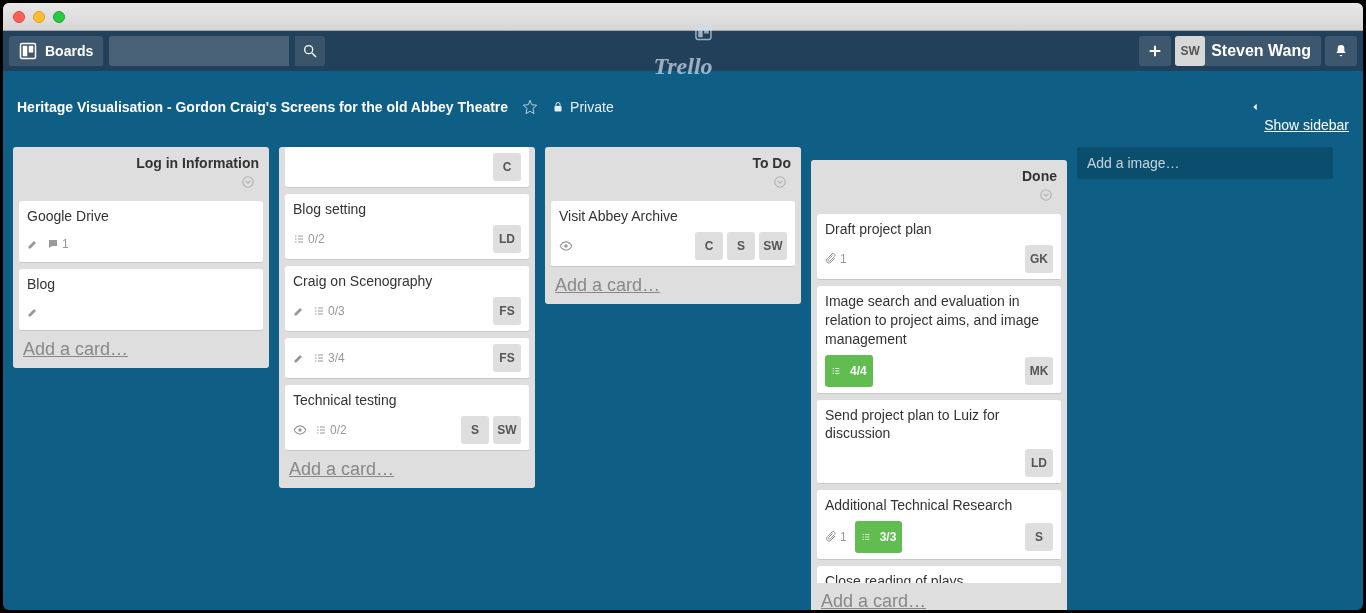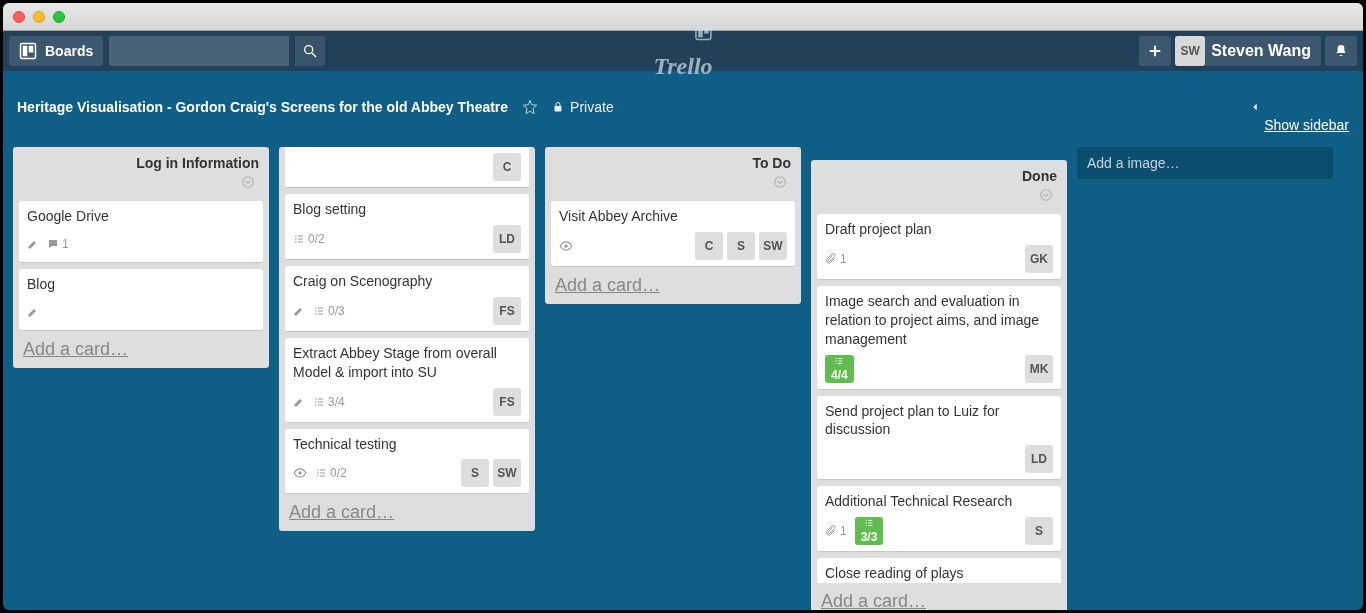--- a/index.html
+++ b/index.html
@@ -40,21 +40,21 @@
 .list { width: 256px; flex-shrink: 0; background: #dedede; border-radius: 3px; display: flex; flex-direction: column; max-height: 470px; }
 .list-header { padding: 8px 10px; display: flex; align-items: flex-end; justify-content: space-between; flex-direction: column; }
 .list-title { font-size: 14px; font-weight: 700; color: #333; }
 .list-menu-btn { width: 22px; height: 22px; display: flex; align-items: center; justify-content: center; cursor: pointer; opacity: 0.5; }
 .cards { padding: 0 6px; display: flex; flex-direction: column; gap: 6px; overflow-y: auto; }
 .card { background: #fff; border-radius: 3px; border-bottom: 1px solid #c7c7c7; padding: 6px 8px 6px; display: flex; flex-direction: column; gap: 6px; cursor: pointer; font-size: 14px; color: #333; }
 .card-title { line-height: 1.35; }
 .card-row { display: flex; align-items: center; justify-content: space-between; gap: 6px; min-height: 24px; }
 .badges { display: flex; align-items: center; gap: 8px; color: #999; font-size: 12px; }
 .badges .b { display: flex; align-items: center; gap: 3px; }
-.badge-green { background: #61bd4f; color: #fff; padding: 1px 6px; border-radius: 3px; font-size: 12px; display: flex; align-items: center; gap: 2px; font-weight: 600; flex-direction: column; }
+.badge-green { background: #61bd4f; color: #fff; padding: 9px 6px; border-radius: 3px; font-size: 12px; display: flex; align-items: center; gap: 9px; font-weight: 600; }
 .members { display: flex; gap: 4px; margin-left: auto; }
 .member { width: 28px; height: 28px; background: #dedede; border-radius: 3px; display: flex; align-items: center; justify-content: center; font-size: 12px; font-weight: 700; color: #555; }
 .add-card { padding: 8px 10px; color: #888; font-size: 18px; cursor: pointer; text-decoration: underline; }
 
 .add-list { width: 256px; flex-shrink: 0; background: rgba(0,0,0,0.18); border-radius: 3px; color: rgba(255,255,255,0.75); padding: 8px 10px; font-size: 14px; cursor: pointer; }
 
 
 .cards::-webkit-scrollbar { width: 10px; }
 .cards::-webkit-scrollbar-track { background: #d0d0d0; border-radius: 5px; }
 .cards::-webkit-scrollbar-thumb { background: #ababab; border-radius: 5px; }
@@ -226,21 +226,20 @@
                   </svg>
                   <span>0/3</span>
                 </span>
             </div>
             <div class="members">
                 <div class="member">FS</div>
               </div>
           </div>
         </div>
         <div class="card">
-          <div class="card-title">Extract Abbey Stage from overall Model &amp; import into SU</div>
           <div class="card-row">
             <div class="badges">
               <span class="b">
                   <svg width="12" height="12" viewBox="0 0 24 24">
                     <path d="M3 17l11-11 4 4L7 21H3v-4z" fill="#999"></path>
                   </svg>
                 </span>
               <span class="b">
                   <svg width="12" height="12" viewBox="0 0 24 24">
                     <path d="M4 6h3M4 12h3M4 18h3M10 6h10M10 12h10M10 18h10" stroke="#999" stroke-width="2"></path>

